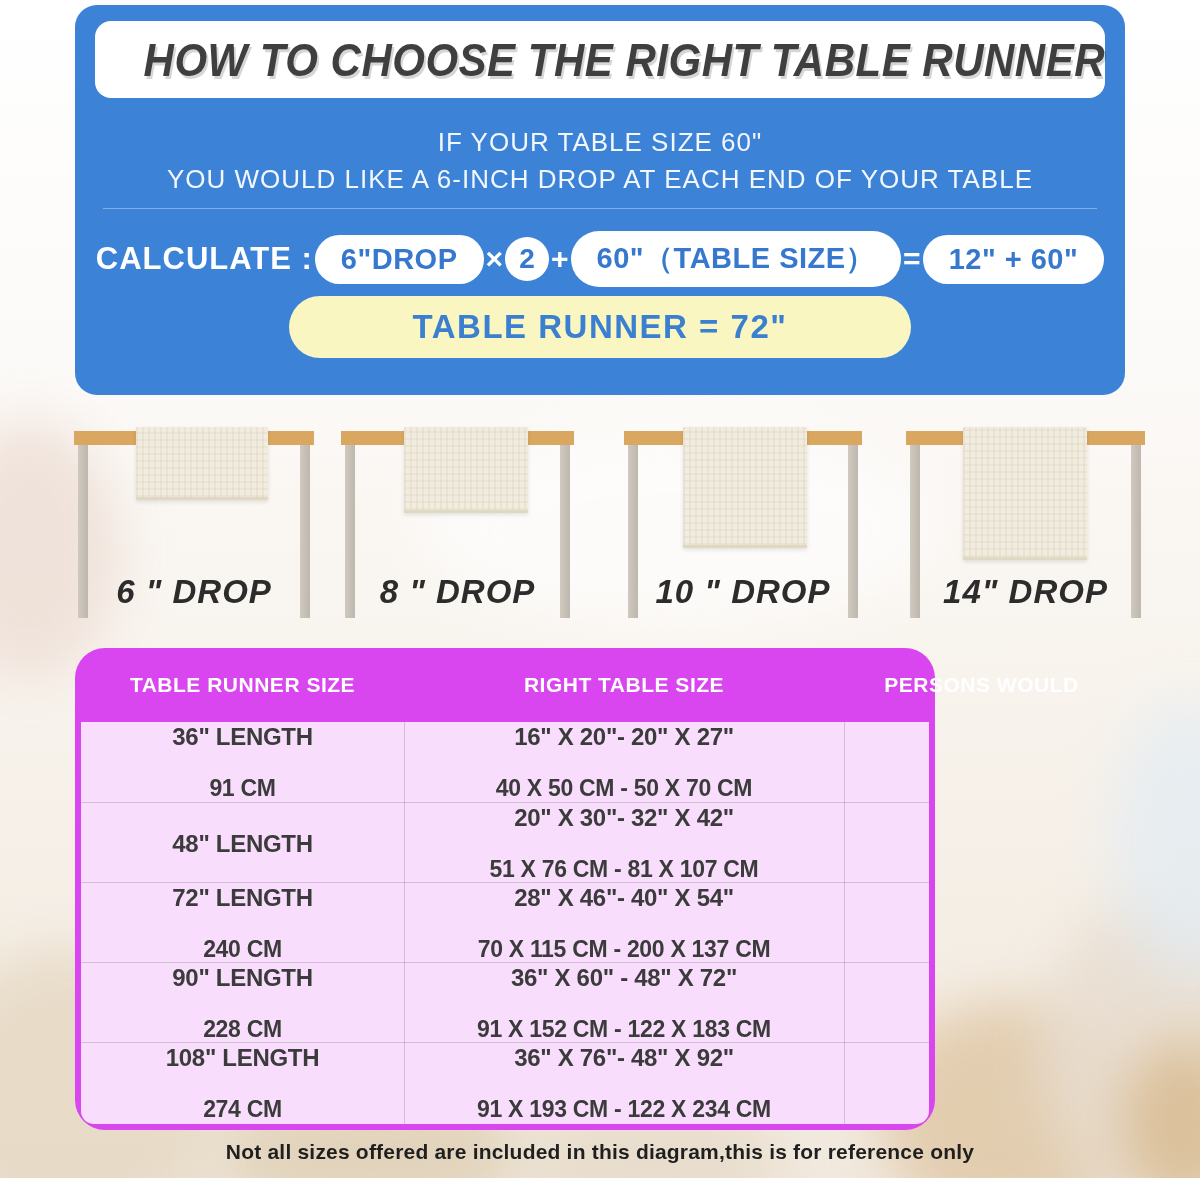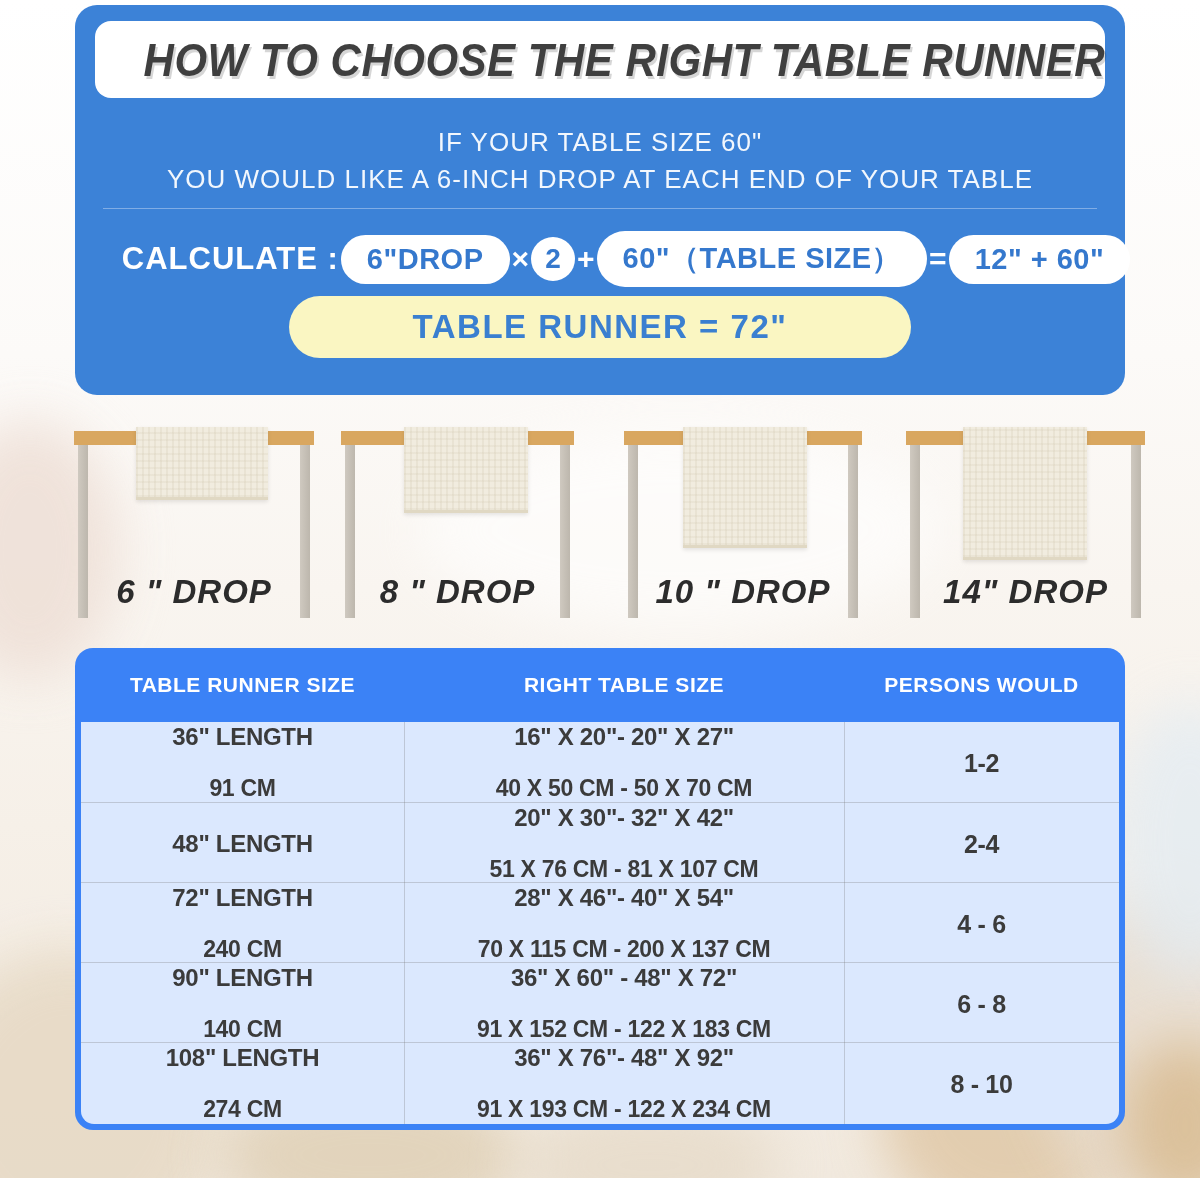--- a/index.html
+++ b/index.html
@@ -28,21 +28,21 @@
   .title-banner h1{margin:0;font-size:42px;font-weight:800;font-style:italic;
         color:#3f3f3f;letter-spacing:.5px;white-space:nowrap;
         transform:scaleY(1.12);text-shadow:2px 3px 0 rgba(0,0,0,0.16);}
   .sub{position:absolute;left:0;width:100%;text-align:center;color:#f2f7fd;
         font-size:26px;letter-spacing:1px;font-weight:400;}
   .sub1{top:122px;}
   .sub2{top:159px;}
   .hero-divider{position:absolute;top:203px;left:28px;right:28px;height:1px;
         background:rgba(255,255,255,0.35);}
   .calc-row{position:absolute;top:226px;left:0;width:100%;height:56px;
-        display:flex;align-items:center;justify-content:center;gap:2px;padding-left:26px;}
+        display:flex;align-items:center;justify-content:center;gap:2px;}
   .calc-label{color:#ffffff;font-size:31px;font-weight:bold;letter-spacing:1px;}
   .pill{background:#ffffff;color:#3578cd;font-size:29px;font-weight:bold;
         border-radius:28px;padding:8px 26px;white-space:nowrap;letter-spacing:.5px;}
   .op{color:#ffffff;font-size:30px;font-weight:bold;}
   .circle{background:#ffffff;color:#3578cd;width:44px;height:44px;border-radius:50%;
         display:flex;align-items:center;justify-content:center;font-size:28px;font-weight:bold;}
   .result-pill{position:absolute;top:291px;left:50%;transform:translateX(-50%);
         width:622px;height:62px;background:#faf6c2;border-radius:31px;
         display:flex;align-items:center;justify-content:center;
         color:#3a7fd0;font-size:33px;font-weight:bold;letter-spacing:1.5px;}
@@ -64,22 +64,22 @@
         #f1ecdf;
       border-bottom:3px solid #e0d8c3;box-shadow:0 2px 4px rgba(0,0,0,0.10);}
   .fig1 .runner{left:62px;width:132px;height:70px;}
   .fig2 .runner{left:63px;width:124px;height:83px;}
   .fig3 .runner{left:59px;width:124px;height:118px;}
   .fig4 .runner{left:57px;width:124px;height:130px;}
   .drop-label{position:absolute;top:148px;left:0;width:100%;text-align:center;
       font-size:33px;font-weight:bold;font-style:italic;color:#2c2c2c;letter-spacing:1px;}
 
   
-  .size-panel{position:absolute;left:75px;top:648px;width:1050px;height:482px;
-      background:#3b82f6;border-radius:18px;}
+  .size-panel{position:absolute;left:75px;top:648px;width:860px;height:482px;
+      background:#d946ef;border-radius:30px;}
   .size-header{position:absolute;top:0;left:6px;right:6px;height:74px;
       display:grid;grid-template-columns:323px 440px 275px;align-items:center;}
   .size-header .hcell{text-align:center;color:#ffffff;font-size:21px;font-weight:bold;
       letter-spacing:.5px;}
   .size-body{position:absolute;top:74px;left:6px;right:6px;bottom:6px;
       background:rgba(255,255,255,0.82);border-radius:0 0 13px 13px;overflow:hidden;}
   .vline{position:absolute;top:0;bottom:0;width:1px;background:rgba(110,110,110,0.28);}
   .vline1{left:323px;} .vline2{left:763px;}
   .size-row{display:grid;grid-template-columns:323px 440px 275px;height:80px;
       align-items:center;text-align:center;box-sizing:border-box;}
@@ -203,21 +203,21 @@
         <div class="cell">
           <div>28" X 46"- 40" X 54"</div>
           <div class="l2">70 X 115 CM - 200 X 137 CM</div>
         </div>
         <div class="cell persons">4 - 6</div>
       </div>
 
       <div class="size-row">
         <div class="cell">
           <div>90" LENGTH</div>
-          <div class="l2">140 CM</div>
+          <div class="l2">228 CM</div>
         </div>
         <div class="cell">
           <div>36" X 60" - 48" X 72"</div>
           <div class="l2">91 X 152 CM - 122 X 183 CM</div>
         </div>
         <div class="cell persons">6 - 8</div>
       </div>
 
       <div class="size-row">
         <div class="cell">
@@ -226,13 +226,14 @@
         </div>
         <div class="cell">
           <div>36" X 76"- 48" X 92"</div>
           <div class="l2">91 X 193 CM - 122 X 234 CM</div>
         </div>
         <div class="cell persons">8 - 10</div>
       </div>
     </div>
   </section>
 
+  <div class="footer-note">Not all sizes offered are included in this diagram,this is for reference only</div>
 </div>
 
 </body></html>

